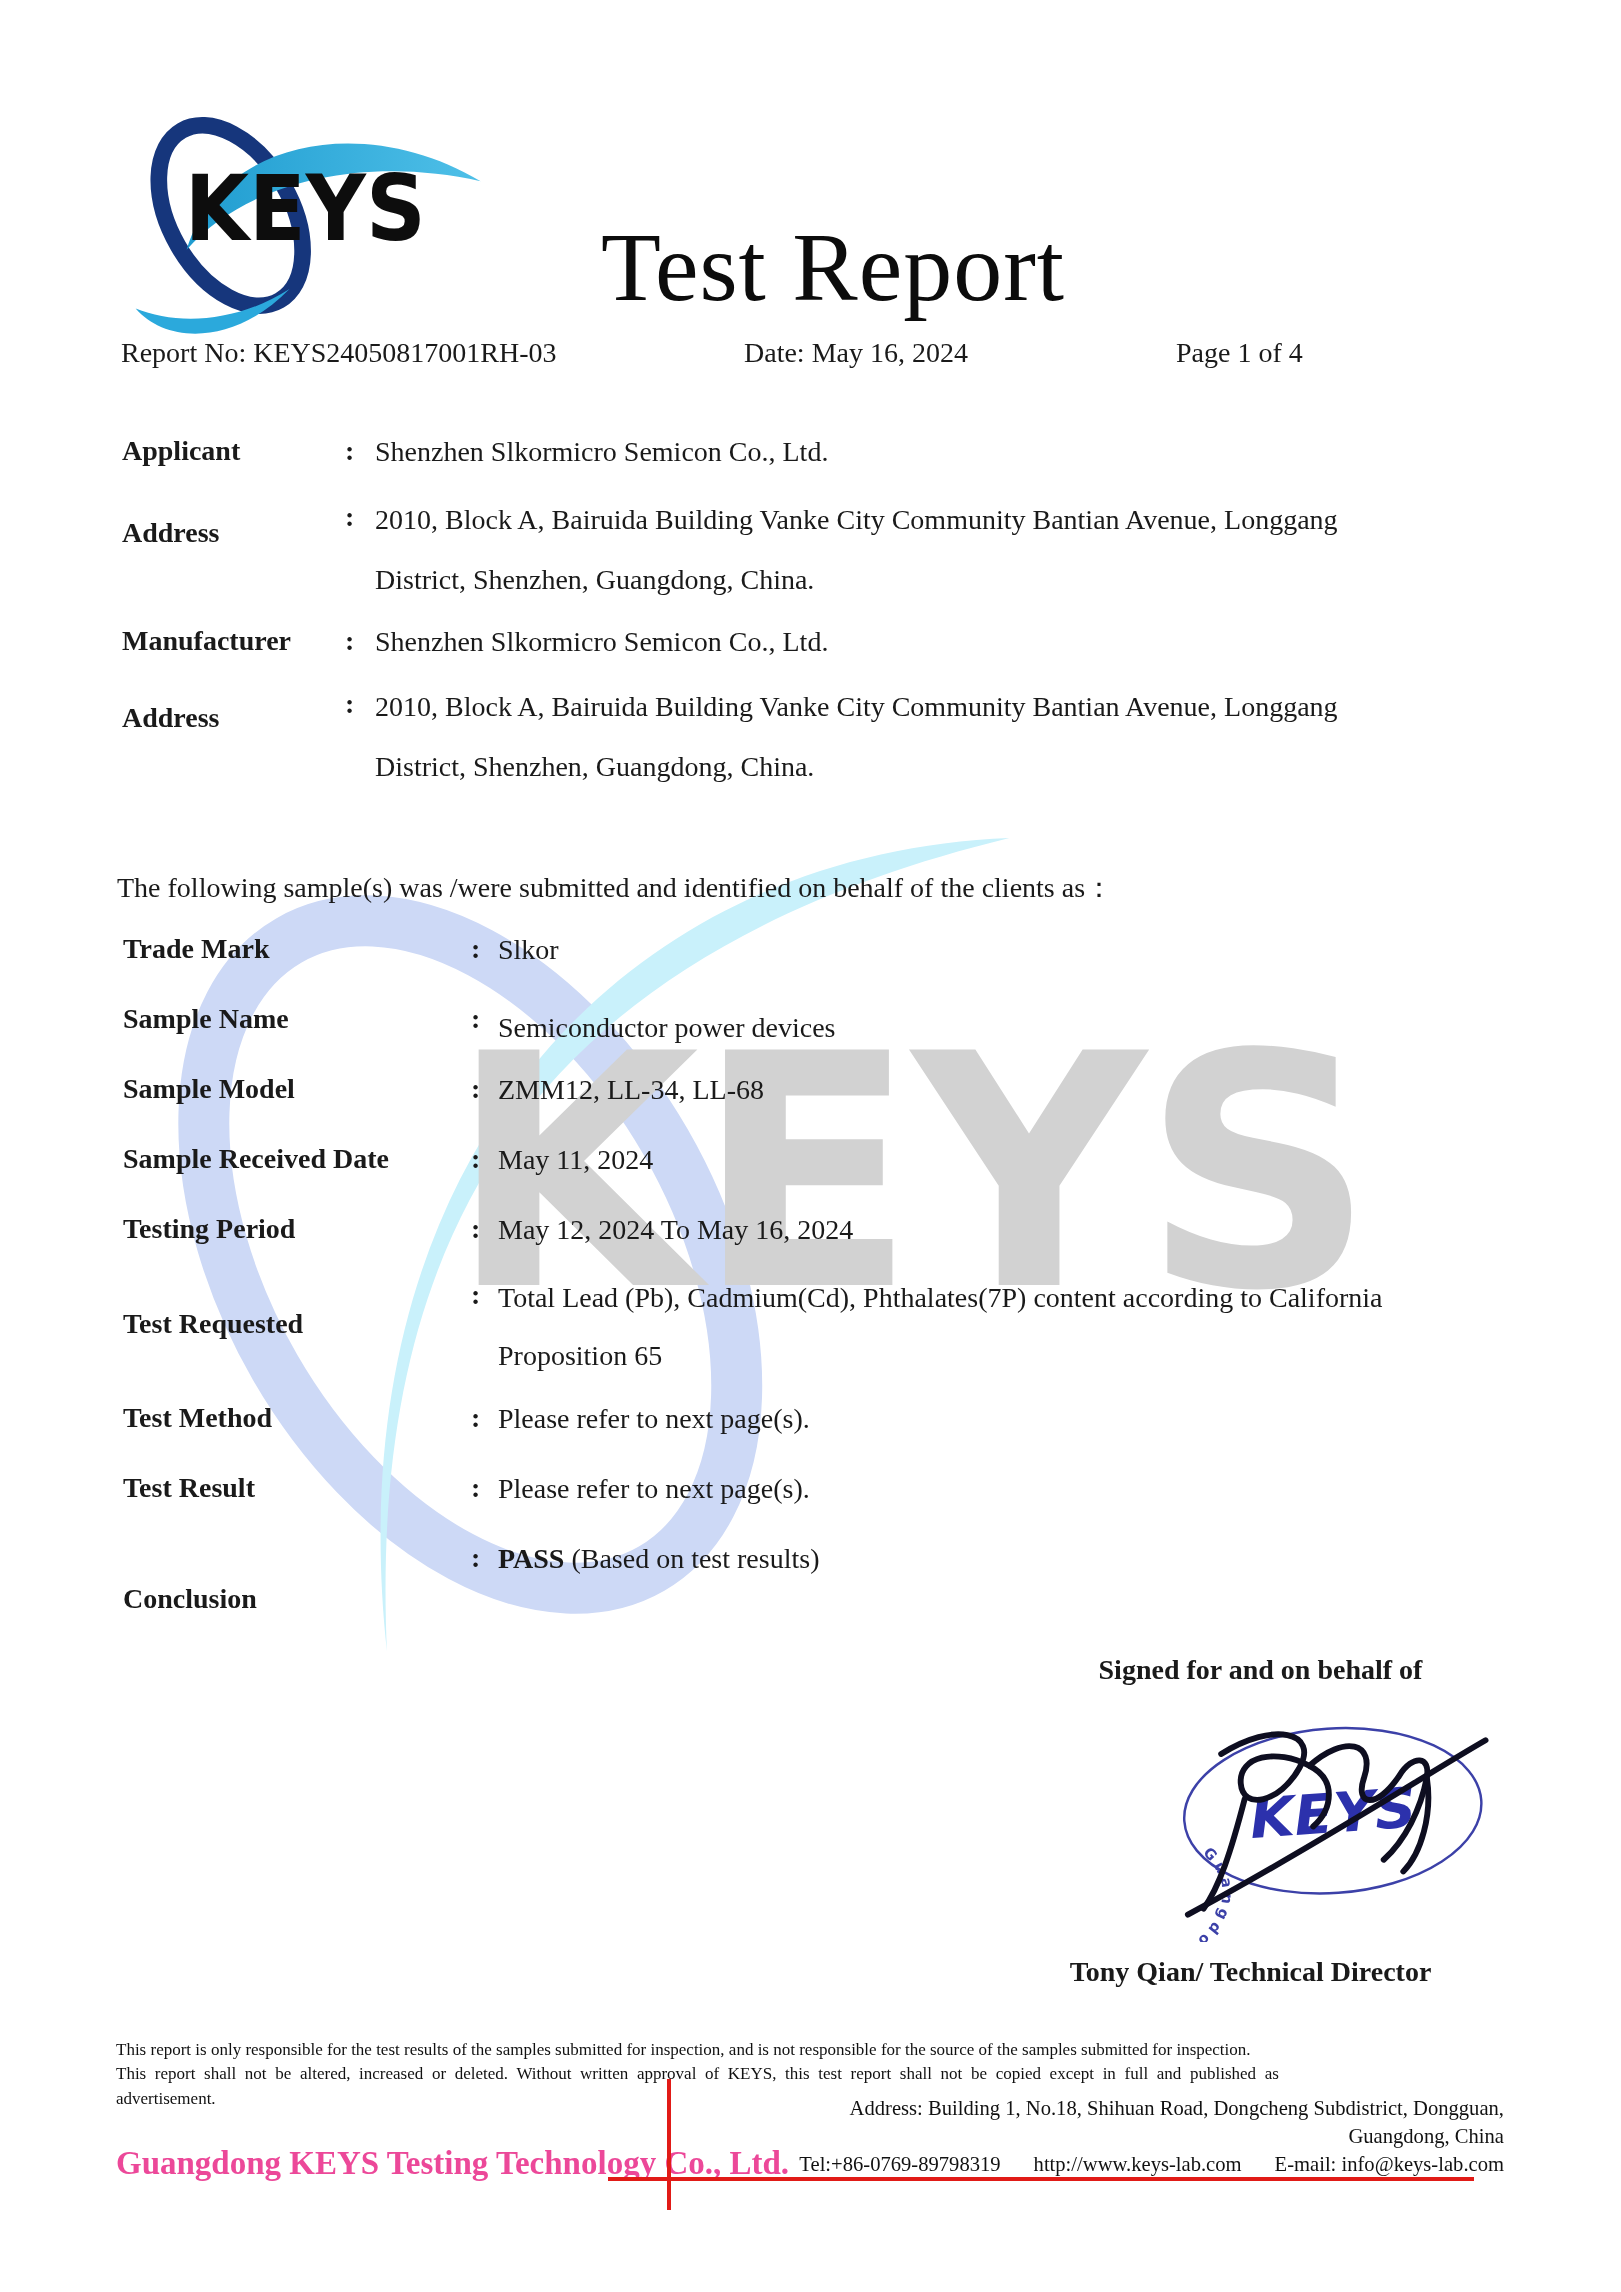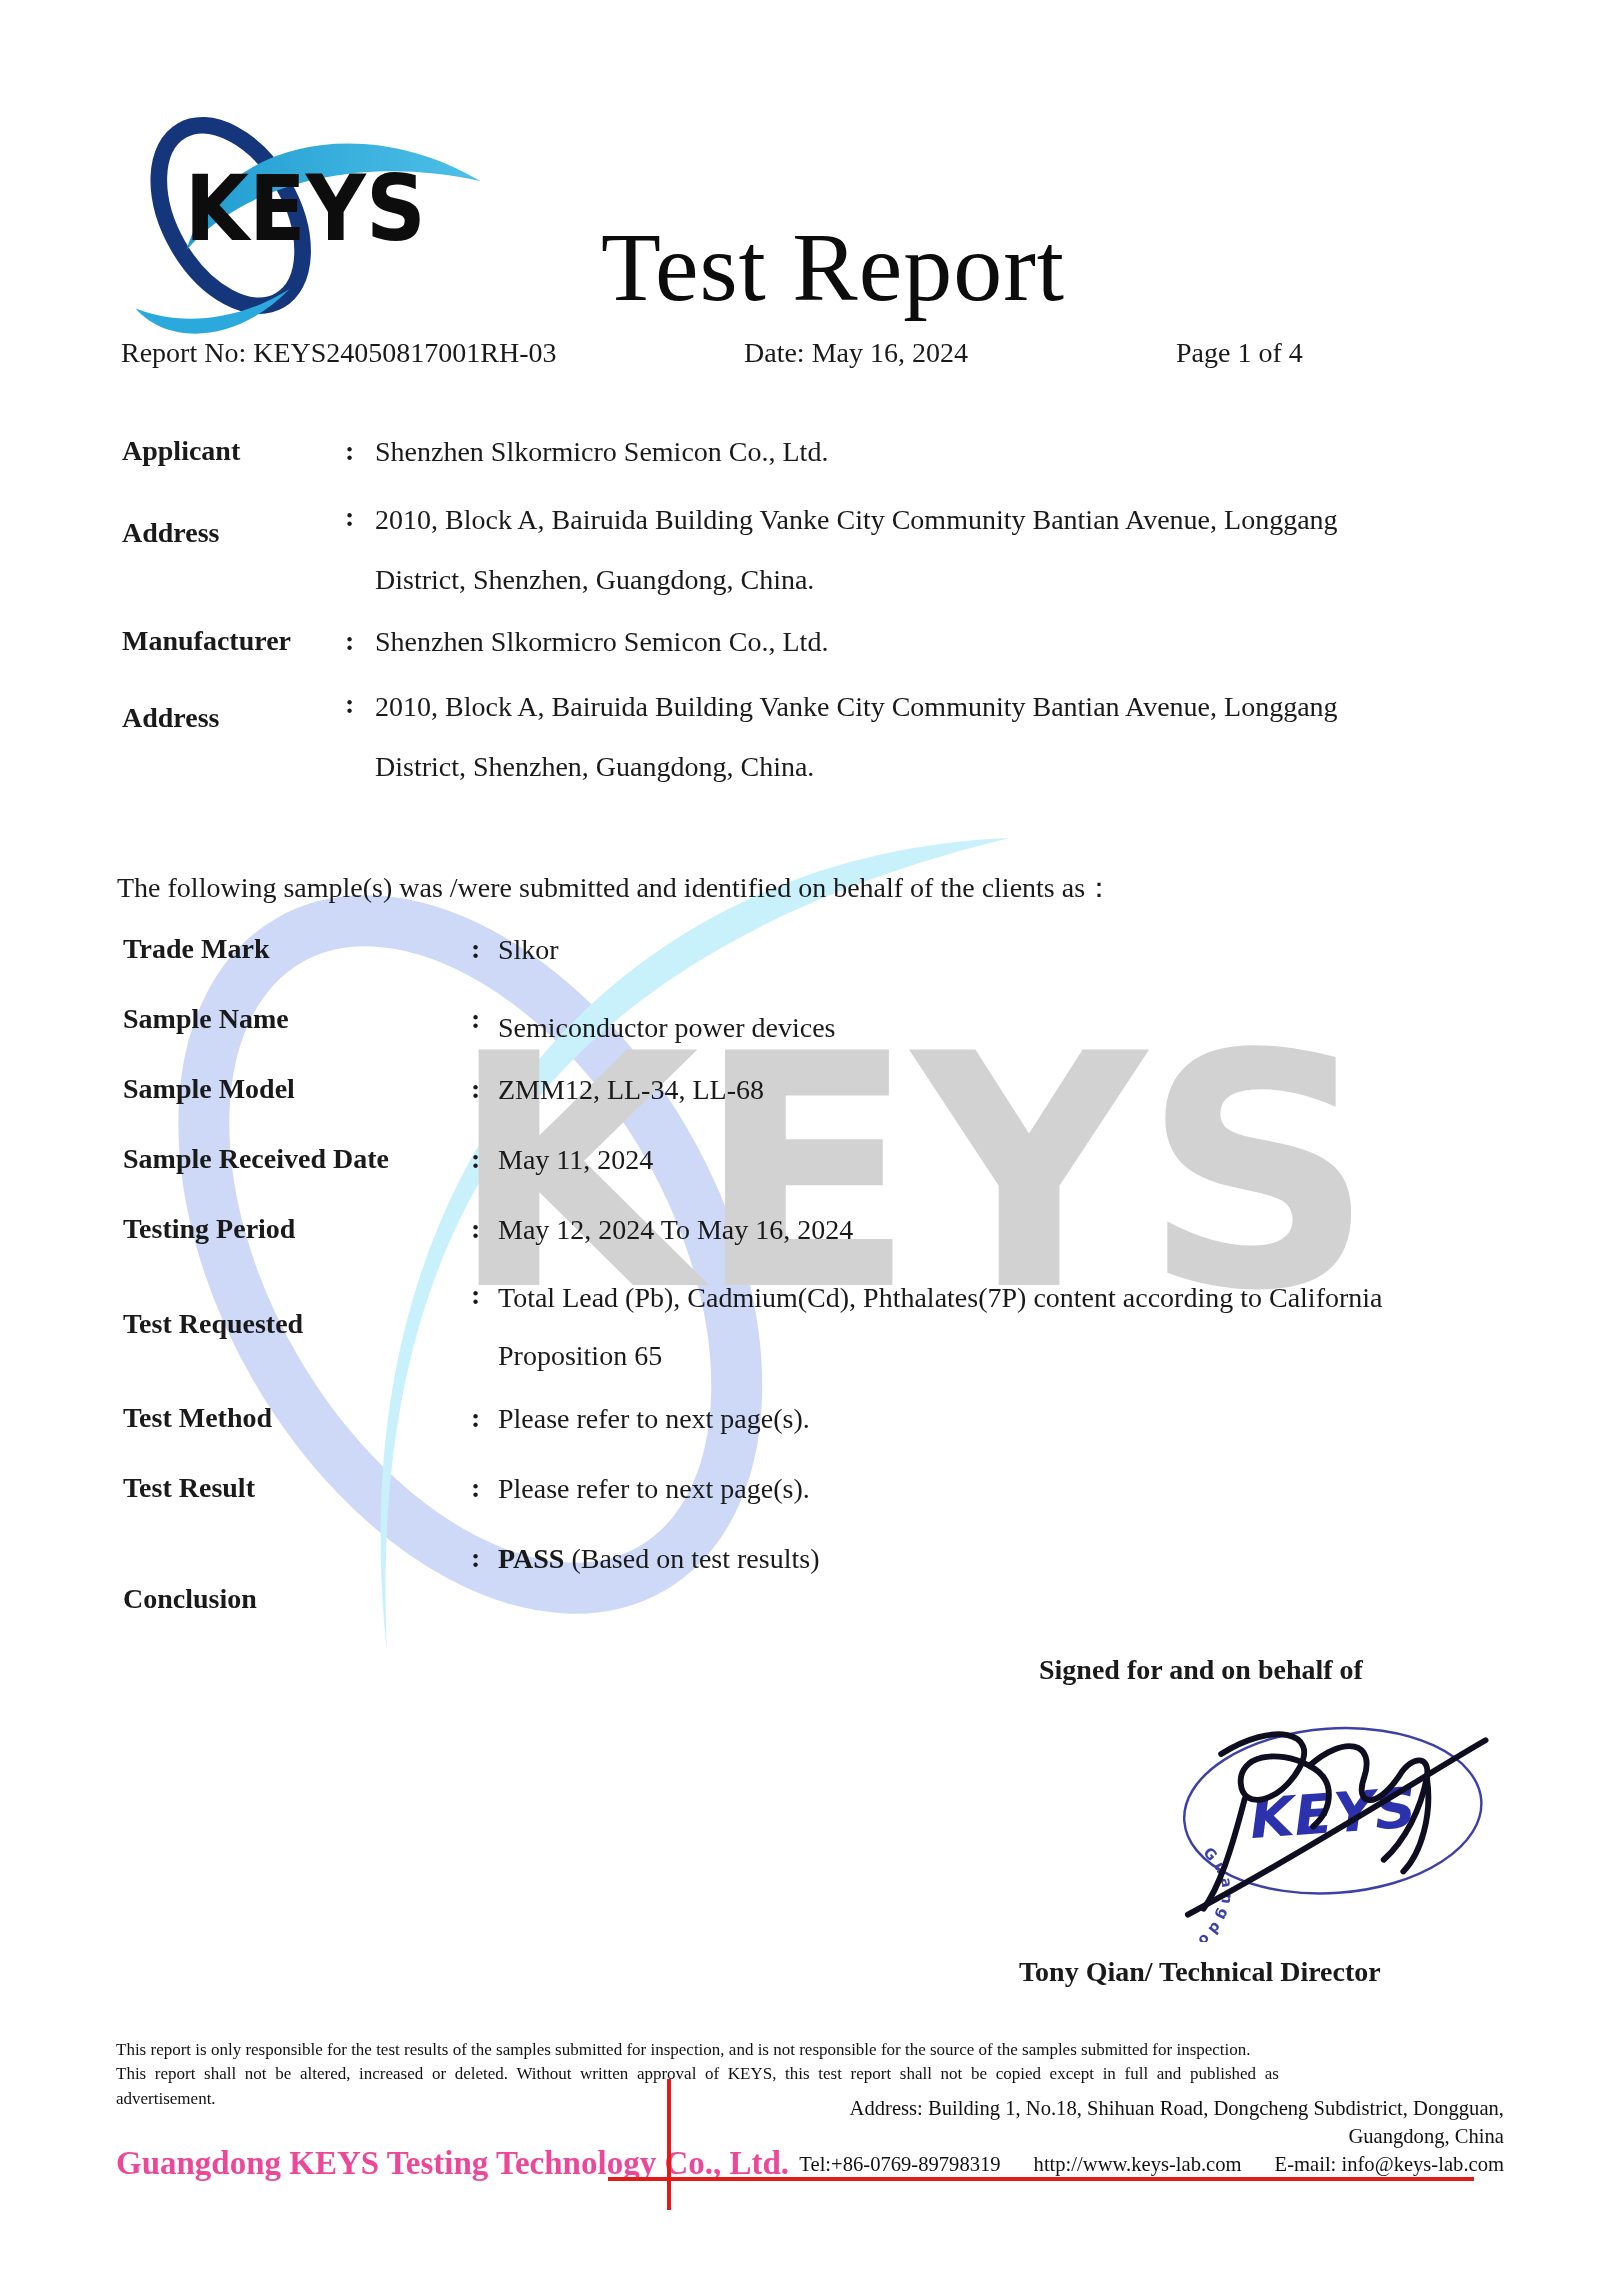--- a/index.html
+++ b/index.html
@@ -12,21 +12,21 @@
   .body-text{font-size:28px;line-height:1.2;white-space:nowrap;}
   .wrap{white-space:normal;}
   .title{font-size:98px;line-height:1;text-align:center;color:#0c0c0c;letter-spacing:1px;}
   .hdr{font-size:28px;white-space:nowrap;}
   .lbl{font-size:28px;font-weight:bold;white-space:nowrap;}
   .colon{font-size:28px;font-weight:bold;}
   .val{font-size:28px;}
   .two-line{line-height:60px;}
   .sample-two-line{line-height:58px;}
   .intro{font-size:28px;white-space:nowrap;}
-  .signed{font-size:28px;font-weight:bold;text-align:left;white-space:nowrap;}
+  .signed{font-size:28px;font-weight:bold;text-align:center;white-space:nowrap;}
   .wm-keys{
     font-family:"DejaVu Sans",sans-serif;font-weight:700;font-size:323px;line-height:1;
     color:#d2d2d2;letter-spacing:-3.9px;white-space:nowrap;
   }
   .disclaimer{font-size:17px;line-height:24.5px;color:#111;}
   .stretch2{word-spacing:4.4px;}
   .company{font-size:33px;font-weight:bold;white-space:nowrap;color:#ec4899;}
   .footer-addr{font-size:20.6px;line-height:28px;color:#111;}
   .footer-addr .seg{margin-right:33px;}
   .redline-h{background:#e11b17;height:3.9px;}

